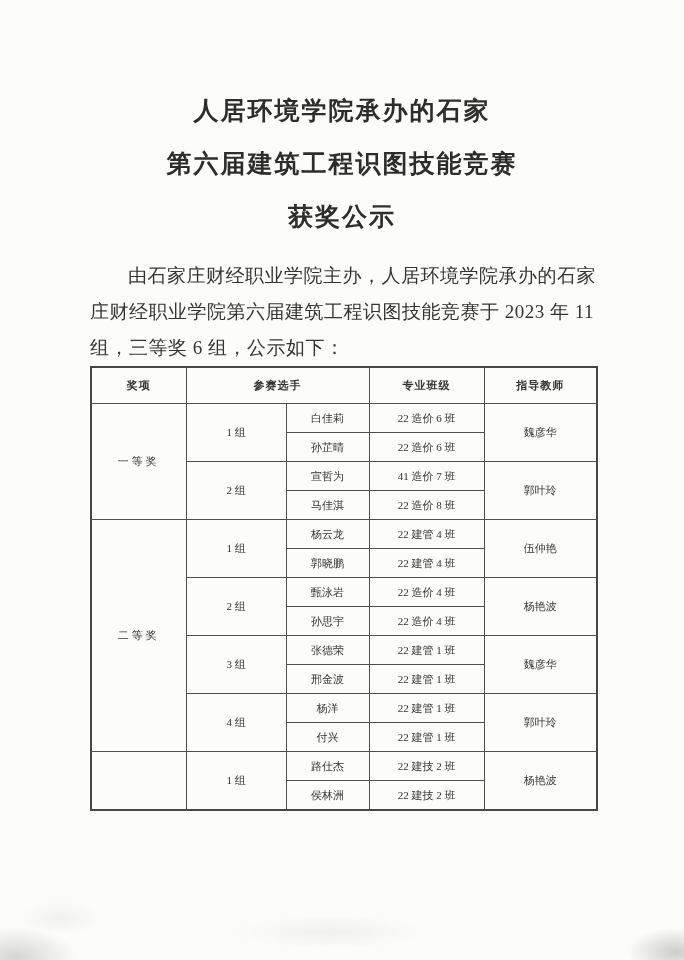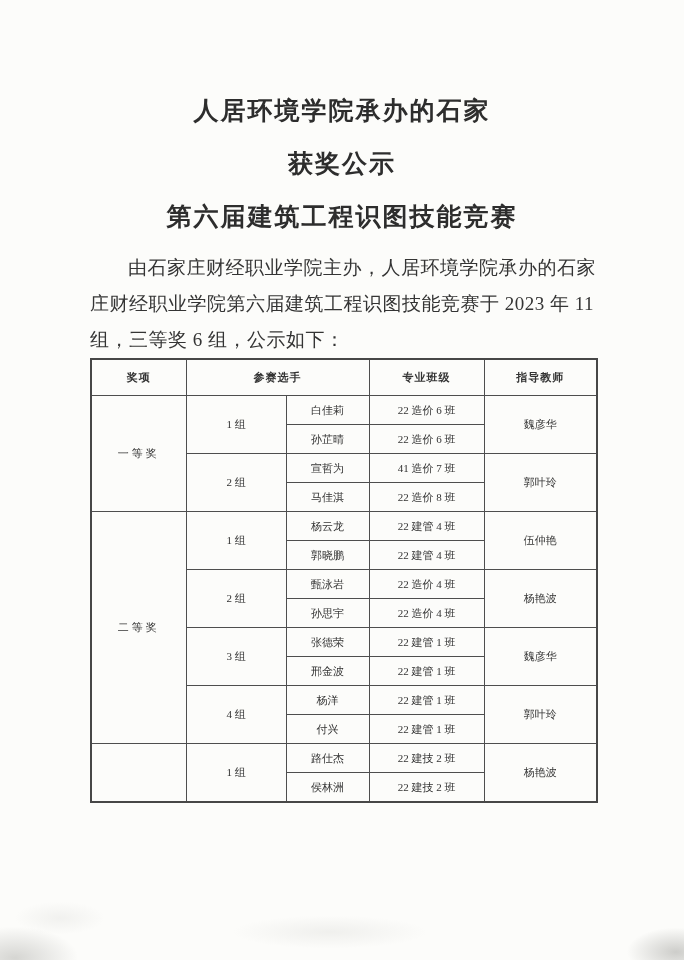--- a/index.html
+++ b/index.html
@@ -26,21 +26,21 @@
     font-size: 25px;
     letter-spacing: 2px;
     color: #2d2d2d;
   }
   .title-line { line-height: 53px; }
   .content {
     margin-left: 90px;
     width: 506px;
   }
   .body-text {
-    margin-top: 7px;
+    margin-top: 15px;
     font-size: 19px;
     line-height: 36px;
     letter-spacing: 0.5px;
     color: #343434;
   }
   .body-line.indent { text-indent: 38px; }
   .table-caption {
     margin-top: 1px;
     margin-bottom: 3px;
     text-align: center;
@@ -72,22 +72,22 @@
   table.awards tbody td { height: 28px; }
   table.awards td.award { letter-spacing: 3px; }
 </style>
 </head>
 <body>
 
 <div class="page">
 
   <div class="title-block">
     <div class="title-line">人居环境学院承办的石家</div>
+    <div class="title-line">第六届建筑工程识图技能竞赛</div>
     <div class="title-line">获奖公示</div>
-    <div class="title-line">第六届建筑工程识图技能竞赛</div>
   </div>
 
   <div class="content">
 
     <div class="body-text">
       <div class="body-line indent">由石家庄财经职业学院主办，人居环境学院承办的石家</div>
       <div class="body-line">庄财经职业学院第六届建筑工程识图技能竞赛于 2023 年 11</div>
       <div class="body-line">组，三等奖 6 组，公示如下：</div>
     </div>
 

